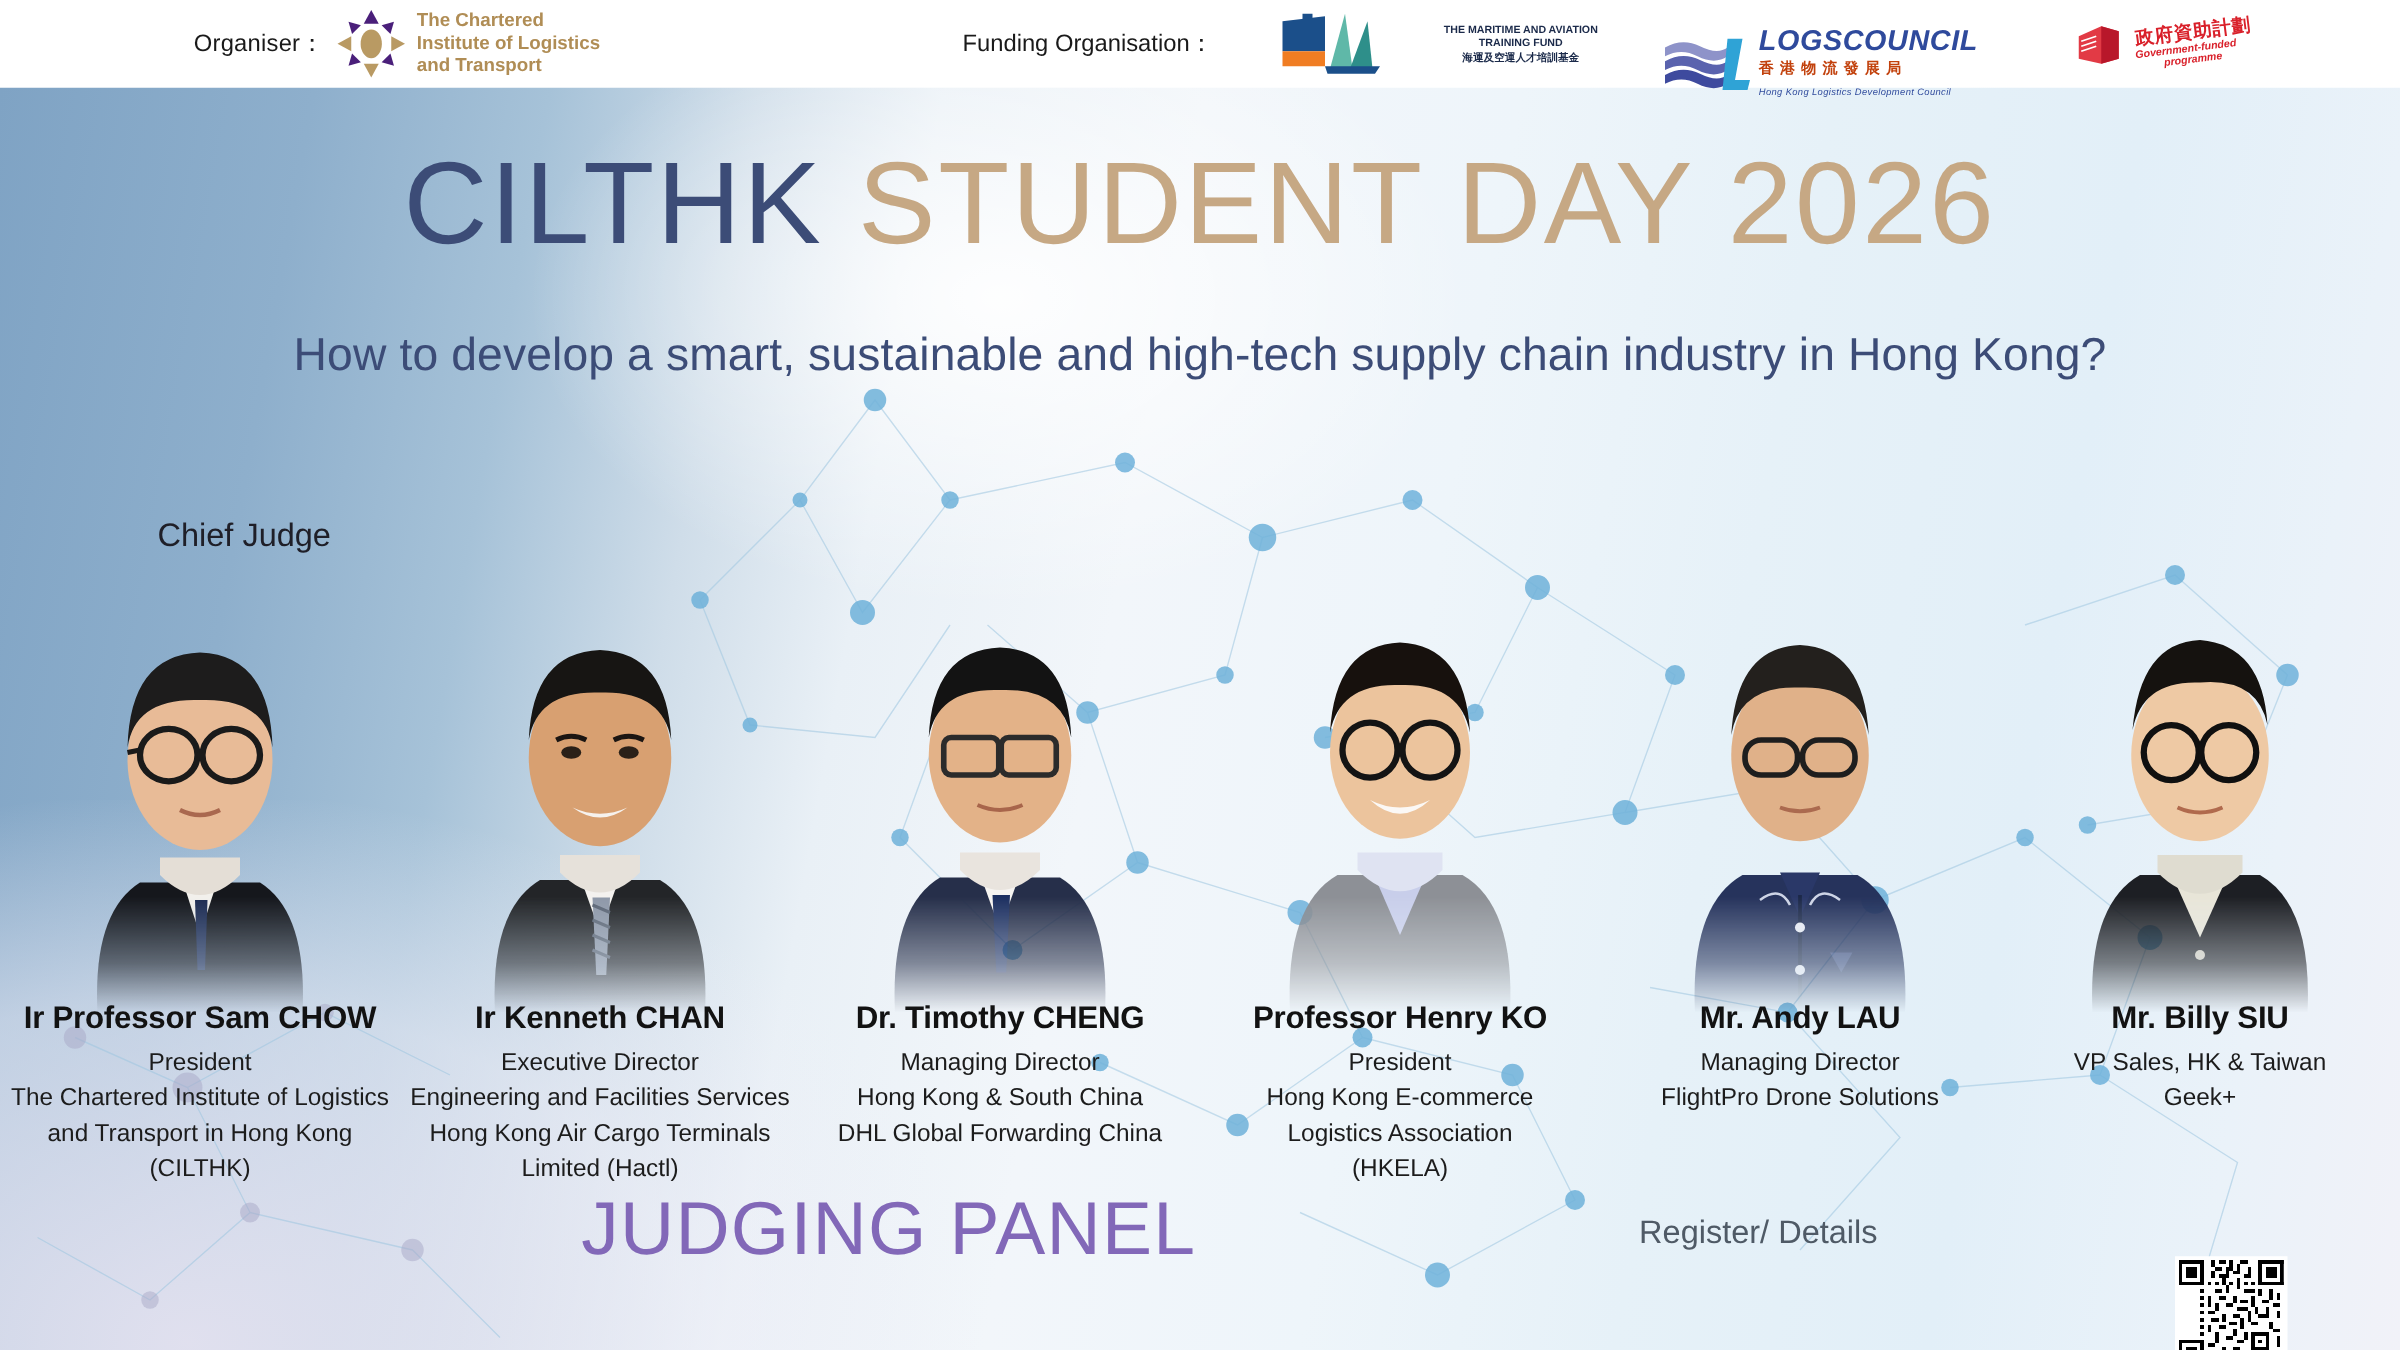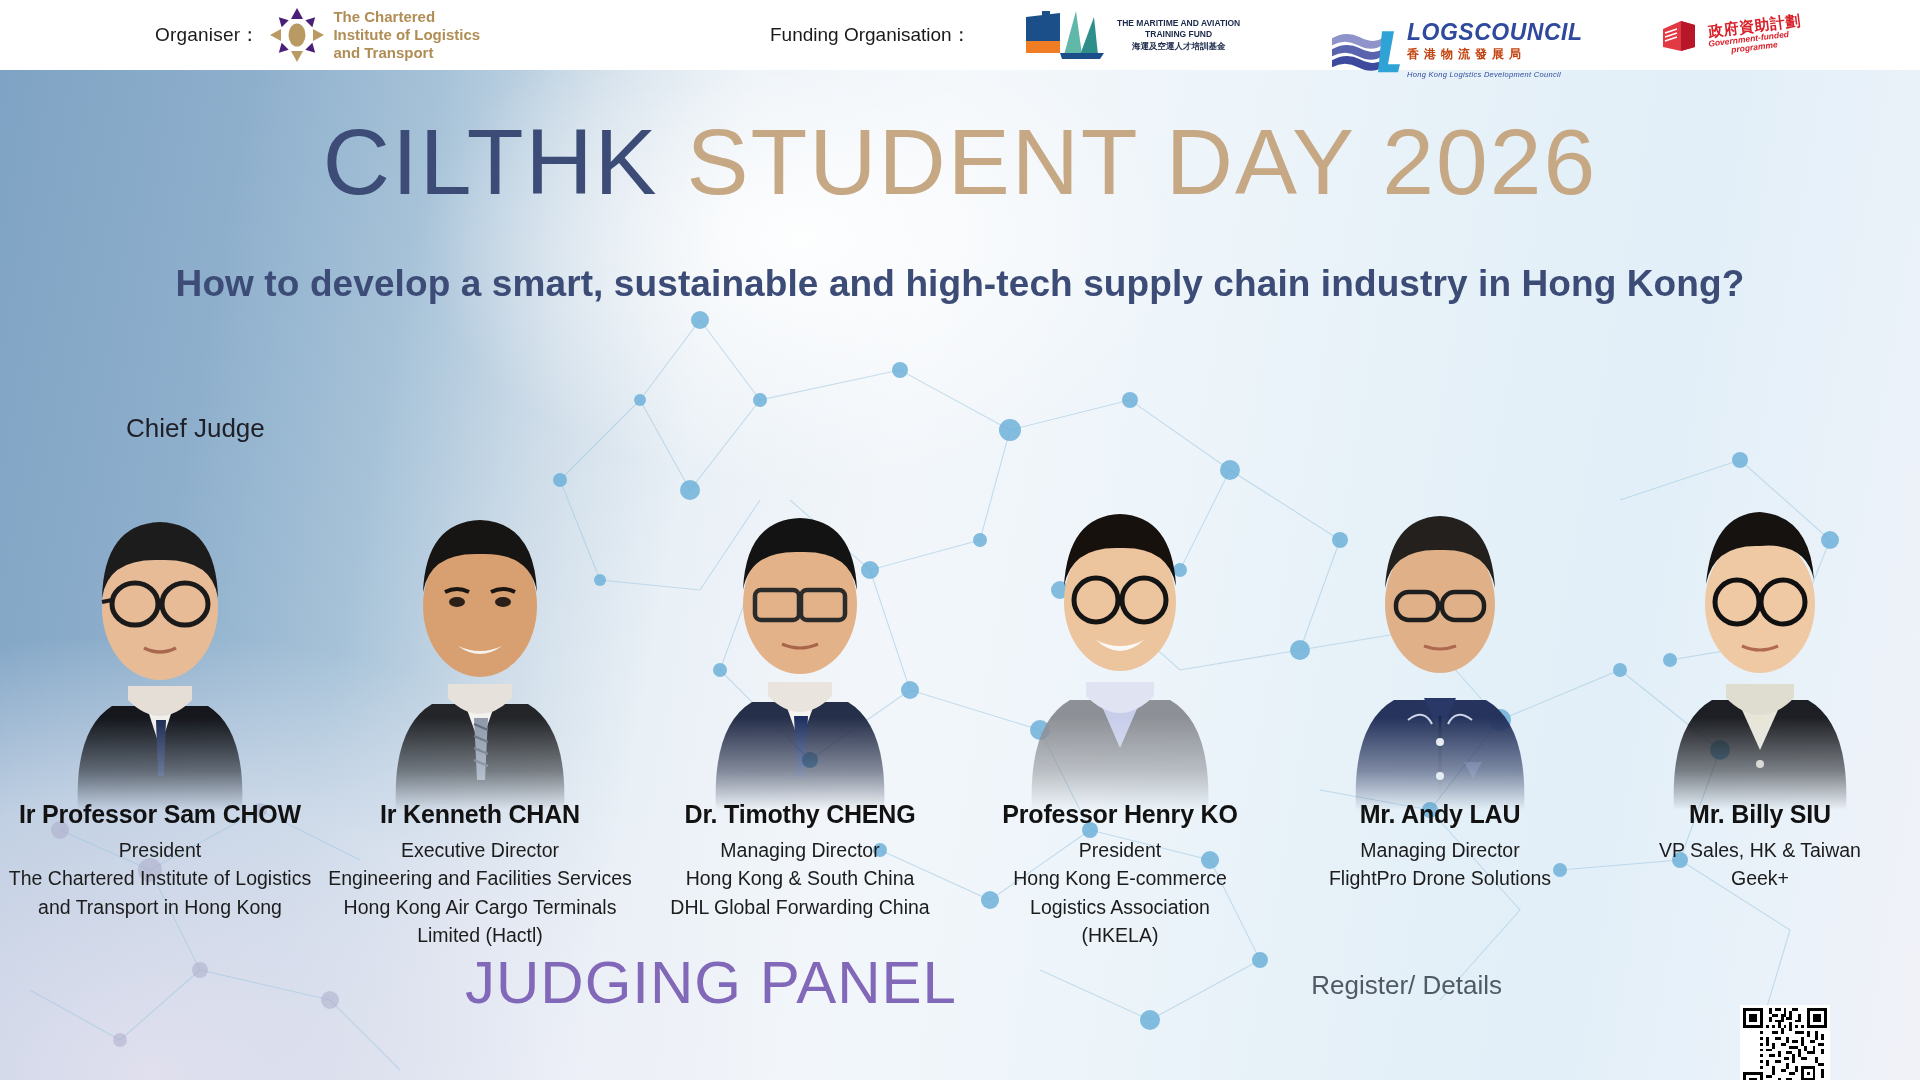--- a/index.html
+++ b/index.html
@@ -48,21 +48,21 @@
   .ar-dr   { right: 8px; bottom: 9px;border-left: 5px solid transparent; border-right: 5px solid transparent; border-top: 9px solid #4a1f7a; transform: rotate(-45deg); }
   .cilt-txt { font-size: 15px; line-height: 1.18; color: #b08d55; font-weight: bold; white-space: nowrap; }
 
   .funding-label { position: absolute; left: 770px; top: 50%; transform: translateY(-50%);
                    font-size: 19px; color: #1a1a1a; white-space: nowrap; }
 
   
   .matf { position: absolute; left: 1020px; top: 50%; transform: translateY(-50%);
           display: flex; align-items: center; gap: 9px; }
   .matf-txt { font-size: 8.5px; line-height: 1.35; color: #1b2a4a; font-weight: bold;
-              text-align: center; white-space: nowrap; }
+              text-align: center; white-space: nowrap; margin-left: 38px; }
 
   
   .logs { position: absolute; left: 1330px; top: 50%; transform: translateY(-50%);
           display: flex; align-items: center; gap: 7px; margin-top: 16px; }
   .logs-txt-main { font-style: italic; font-weight: bold; font-size: 23px; color: #2f4a9c;
                    letter-spacing: .5px; line-height: 1; }
   .logs-cn { font-size: 12px; color: #c2410c; letter-spacing: 5px; line-height: 1.3; font-weight: bold; }
   .logs-sub { font-size: 7.5px; font-style: italic; color: #2f4a9c; letter-spacing: .3px; }
 
   
@@ -107,21 +107,21 @@
     font-size: 93px; font-weight: 400; letter-spacing: 2px;
     line-height: 1; white-space: nowrap;
     z-index: 12;
   }
   .title .t-blue { color: #3c4c77; }
   .title .t-gold { color: #c6a884; }
 
   .subtitle {
     position: absolute; left: 0; top: 193px; width: 1920px;
     text-align: center;
-    font-size: 37px; color: #3c4c77; font-weight: 700;
+    font-size: 37px; color: #3c4c77; font-weight: 400;
     letter-spacing: .1px; white-space: nowrap;
     z-index: 12;
   }
 
   .chief-judge {
     position: absolute; left: 126px; top: 343px;
     font-size: 26px; color: #1f1f28; z-index: 14;
   }
 
   
@@ -426,20 +426,21 @@
       </div>
     </div>
 
     <div class="names-row">
 
       <div class="judge-card">
         <div class="j-name">Ir Professor Sam CHOW</div>
         <div class="j-line">President</div>
         <div class="j-line">The Chartered Institute of Logistics</div>
         <div class="j-line">and Transport in Hong Kong</div>
+        <div class="j-line">(CILTHK)</div>
       </div>
 
       <div class="judge-card">
         <div class="j-name">Ir Kenneth CHAN</div>
         <div class="j-line">Executive Director</div>
         <div class="j-line">Engineering and Facilities Services</div>
         <div class="j-line">Hong Kong Air Cargo Terminals</div>
         <div class="j-line">Limited (Hactl)</div>
       </div>
 

